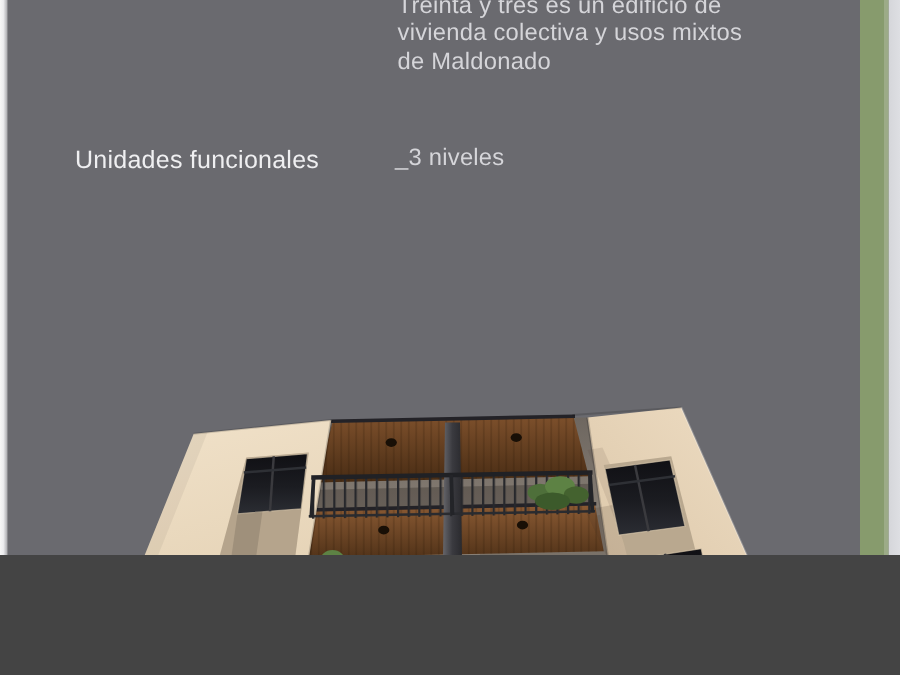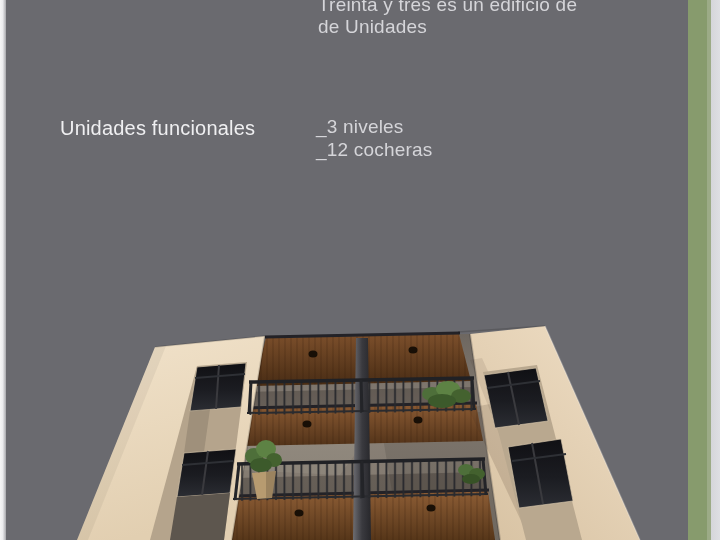--- a/index.html
+++ b/index.html
@@ -1,17 +1,17 @@
 <!DOCTYPE html>
 <html><head>
 <meta charset="utf-8">
 <style>
   html,body{margin:0;padding:0;background:#444;}
   .slide{
-    position:relative;width:720px;height:540px;overflow:hidden;
+    position:relative;width:720px;height:444px;overflow:hidden;
     background:var(--background,#6a6a6f);
     font-family:"Liberation Sans","DejaVu Sans",sans-serif;
   }
   
   .edge-left{
     position:absolute;left:0;top:0;width:6px;height:540px;
     background:linear-gradient(to right,#f6f6f6 0%,#ececee 45%,#a7a7ab 100%);
   }
   .stripe-green{
     position:absolute;left:688px;top:0;width:23px;height:540px;
@@ -197,23 +197,23 @@
       </g>
     </g>
   </svg>
 
   <div class="edge-left"></div>
   <div class="stripe-green"></div>
   <div class="edge-right"></div>
 
   <div class="intro">
     <div>Treinta y tres es un edificio de</div>
-    <div>de Unidades</div>
+    <div>vivienda colectiva y usos mixtos</div>
+    <div>de Maldonado</div>
   </div>
 
   <h2 class="heading">Unidades funcionales</h2>
 
   <ul class="units">
     <li>_3 niveles</li>
-    <li>_12 cocheras</li>
   </ul>
 
 </div>
 
 </body></html>

